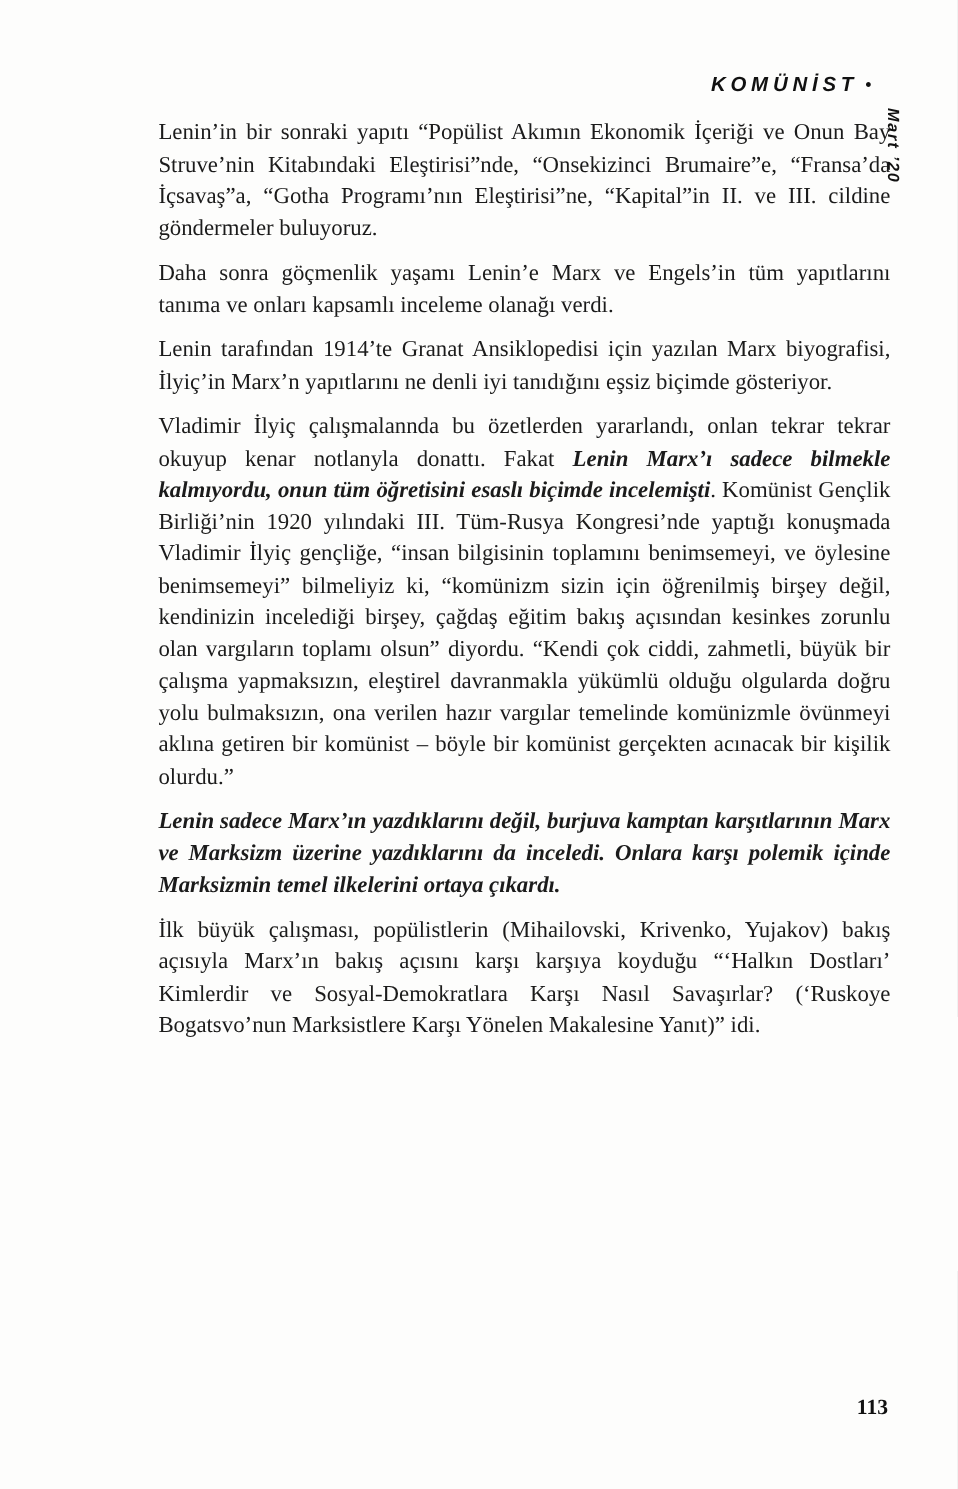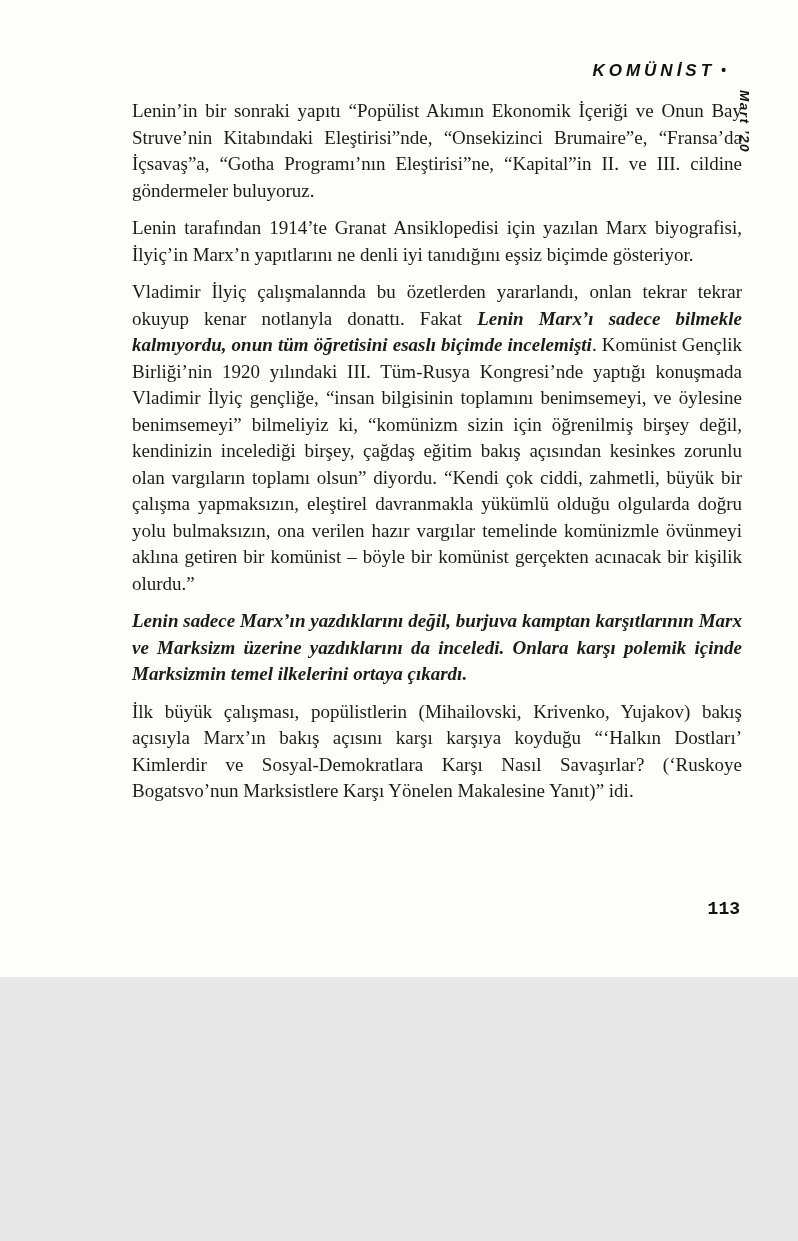--- a/index.html
+++ b/index.html
@@ -3,21 +3,21 @@
 <meta charset="utf-8">
 <style>
   html, body {
     margin: 0;
     padding: 0;
     background: #e8e8e8;
   }
   .page {
     position: relative;
     width: 798px;
-    height: 977px;
+    height: 1241px;
     margin: 0 auto;
     background: #fdfdfc;
     color: #1b1b1b;
     font-family: "Liberation Serif", "DejaVu Serif", serif;
     overflow: hidden;
   }
   .header {
     position: absolute;
     top: 61px;
     right: 72px;
@@ -63,41 +63,42 @@
     margin: 0 0 11px 0;
   }
   .bi {
     font-weight: bold;
     font-style: italic;
   }
   .page-number {
     position: absolute;
     right: 58px;
     bottom: 58px;
-    font-family: Liberation Mono, monospace;
+    font-family: Liberation Serif, serif;
     font-weight: bold;
     font-size: 18px;
     color: #111;
   }
 </style>
 </head>
 <body>
 
 <div class="page">
 
   <div class="header">
     <span>KOMÜNİST</span><span class="bullet">•</span>
   </div>
 
   <div class="issue">Mart ’20</div>
 
   <div class="content" lang="tr">
 
     <p><span>Lenin’in bir sonraki yapıtı “Popülist Akımın Ekonomik İçeriği ve Onun Bay Struve’nin Kitabındaki Eleştirisi”nde, “Onsekizinci Brumaire”e, “Fransa’da İçsavaş”a, “Gotha Programı’nın Eleştirisi”ne, “Kapital”in II. ve III. cildine göndermeler buluyoruz.</span></p>
 
+    <p><span>Daha sonra göçmenlik yaşamı Lenin’e Marx ve Engels’in tüm yapıtlarını tanıma ve onları kapsamlı inceleme olanağı verdi.</span></p>
 
     <p><span>Lenin tarafından 1914’te Granat Ansiklopedisi için yazılan Marx biyografisi, İlyiç’in Marx’n yapıtlarını ne denli iyi tanıdığını eşsiz biçimde gösteriyor.</span></p>
 
 
     <p><span>Vladimir İlyiç çalışmalannda bu özetlerden yararlandı, onlan tekrar tekrar okuyup kenar notlanyla donattı. Fakat </span><span class="bi">Lenin Marx’ı sadece bilmekle kalmıyordu, onun tüm öğretisini esaslı biçimde incelemişti</span><span>. Komünist Gençlik Birliği’nin 1920 yılındaki III. Tüm-Rusya Kongresi’nde yaptığı konuşmada Vladimir İlyiç gençliğe, “insan bilgisinin toplamını benimsemeyi, ve öylesine benimsemeyi” bilmeliyiz ki, “komünizm sizin için öğrenilmiş birşey değil, kendinizin incelediği birşey, çağdaş eğitim bakış açısından kesinkes zorunlu olan vargıların toplamı olsun” diyordu. “Kendi çok ciddi, zahmetli, büyük bir çalışma yapmaksızın, eleştirel davranmakla yükümlü olduğu olgularda doğru yolu bulmaksızın, ona verilen hazır vargılar temelinde komünizmle övünmeyi aklına getiren bir komünist – böyle bir komünist gerçekten acınacak bir kişilik olurdu.”</span></p>
 
     <p><span class="bi">Lenin sadece Marx’ın yazdıklarını değil, burjuva kamptan karşıtlarının Marx ve Marksizm üzerine yazdıklarını da inceledi. Onlara karşı polemik içinde Marksizmin temel ilkelerini ortaya çıkardı.</span></p>
 
     <p><span>İlk büyük çalışması, popülistlerin (Mihailovski, Krivenko, Yujakov) bakış açısıyla Marx’ın bakış açısını karşı karşıya koyduğu “‘Halkın Dostları’ Kimlerdir ve Sosyal-Demokratlara Karşı Nasıl Savaşırlar? (‘Ruskoye Bogatsvo’nun Marksistlere Karşı Yönelen Makalesine Yanıt)” idi.</span></p>
 

